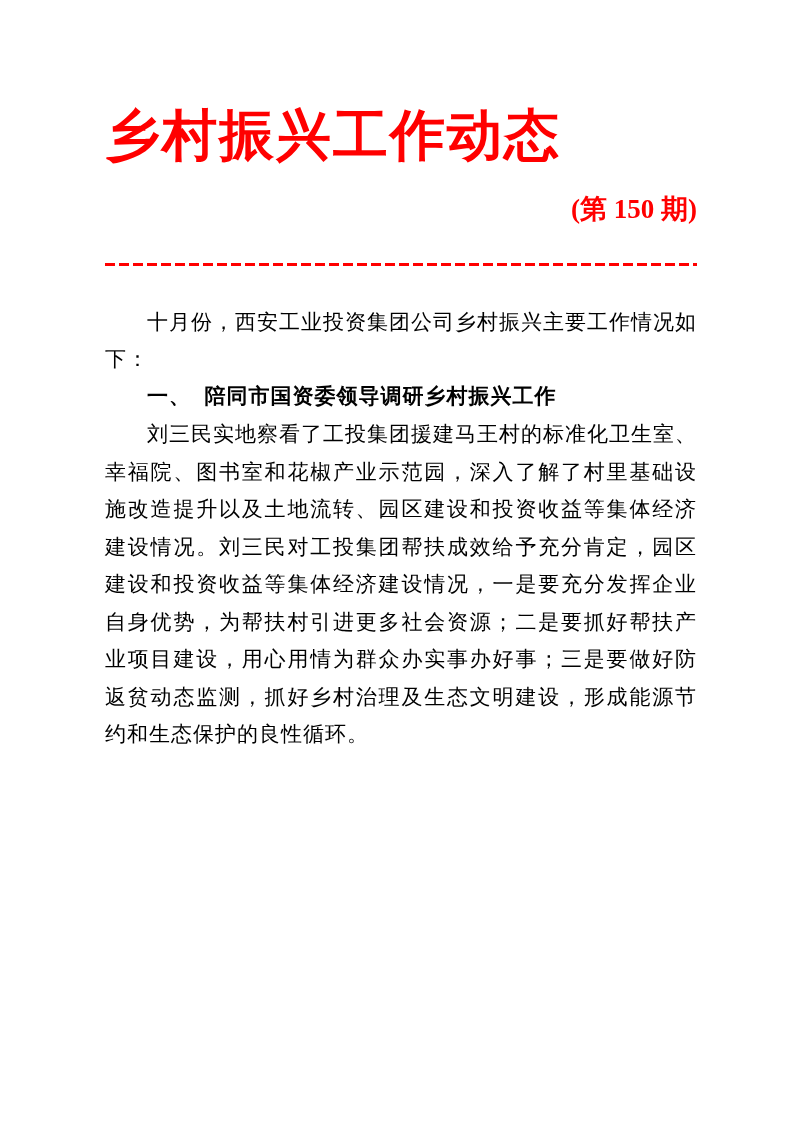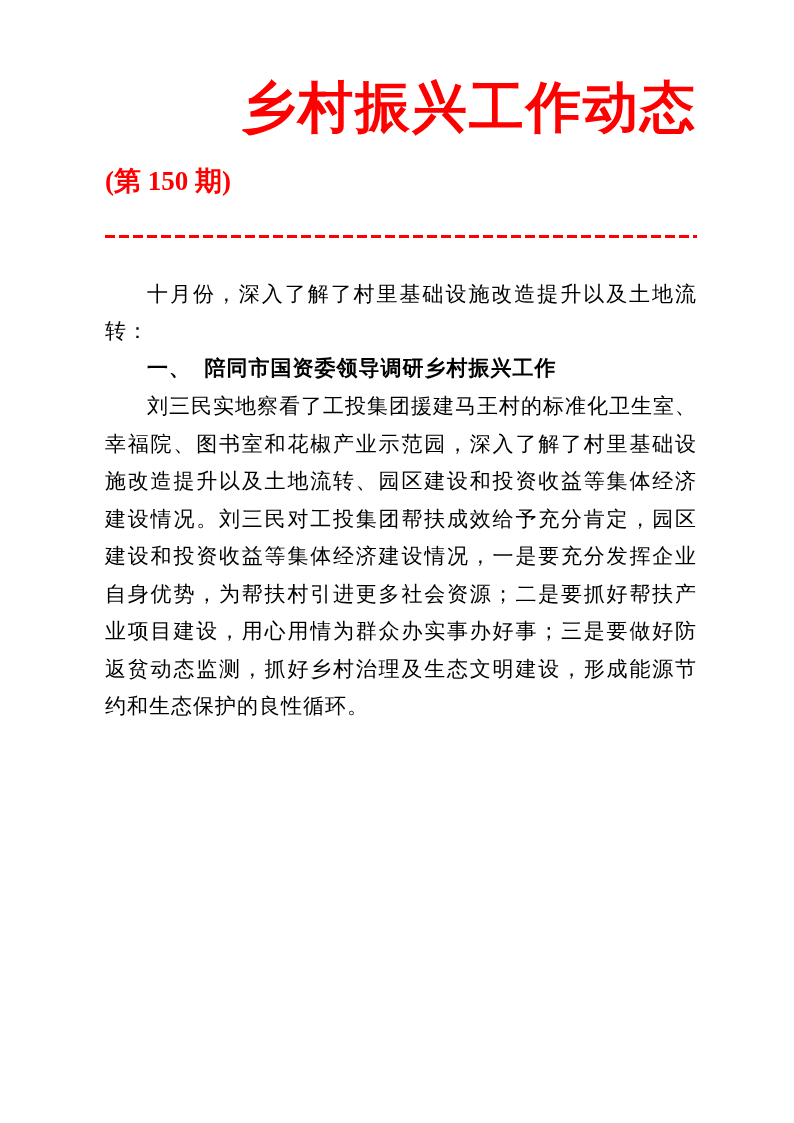--- a/index.html
+++ b/index.html
@@ -18,34 +18,34 @@
     margin: 0 auto;
     background: var(--paper);
     overflow: hidden;
   }
 
   .content {
     padding: 0 97px 0 105px;
   }
 
   .doc-title {
-    margin-top: 76px;
-    text-align: right;
+    margin-top: 104px;
+    text-align: left;
     color: var(--accent);
     font-family: "Liberation Serif", "DejaVu Serif", serif;
     font-weight: bold;
     font-size: 55px;
     line-height: 1.15;
     letter-spacing: 2px;
     white-space: nowrap;
   }
 
   .doc-issue {
     margin-top: 28px;
-    text-align: left;
+    text-align: right;
     color: var(--accent);
     font-family: "Liberation Serif", "DejaVu Serif", serif;
     font-weight: bold;
     font-size: 27px;
     line-height: 1.1;
   }
 
   .separator {
     margin-top: 38px;
     height: 3px;
@@ -87,21 +87,21 @@
   <div class="content">
 
     <h1 class="doc-title">乡村振兴工作动态</h1>
 
     <div class="doc-issue">(第 150 期)</div>
 
     <div class="separator"></div>
 
     <div class="body-text">
 
-      <p class="para">十月份，深入了解了村里基础设施改造提升以及土地流转：</p>
+      <p class="para">十月份，西安工业投资集团公司乡村振兴主要工作情况如下：</p>
 
       <h2 class="section-heading">一、 陪同市国资委领导调研乡村振兴工作</h2>
 
 
       <p class="para">刘三民实地察看了工投集团援建马王村的标准化卫生室、幸福院、图书室和花椒产业示范园，深入了解了村里基础设施改造提升以及土地流转、园区建设和投资收益等集体经济建设情况。刘三民对工投集团帮扶成效给予充分肯定，园区建设和投资收益等集体经济建设情况，一是要充分发挥企业自身优势，为帮扶村引进更多社会资源；二是要抓好帮扶产业项目建设，用心用情为群众办实事办好事；三是要做好防返贫动态监测，抓好乡村治理及生态文明建设，形成能源节约和生态保护的良性循环。</p>
 
     </div>
   </div>
 </div>
 

